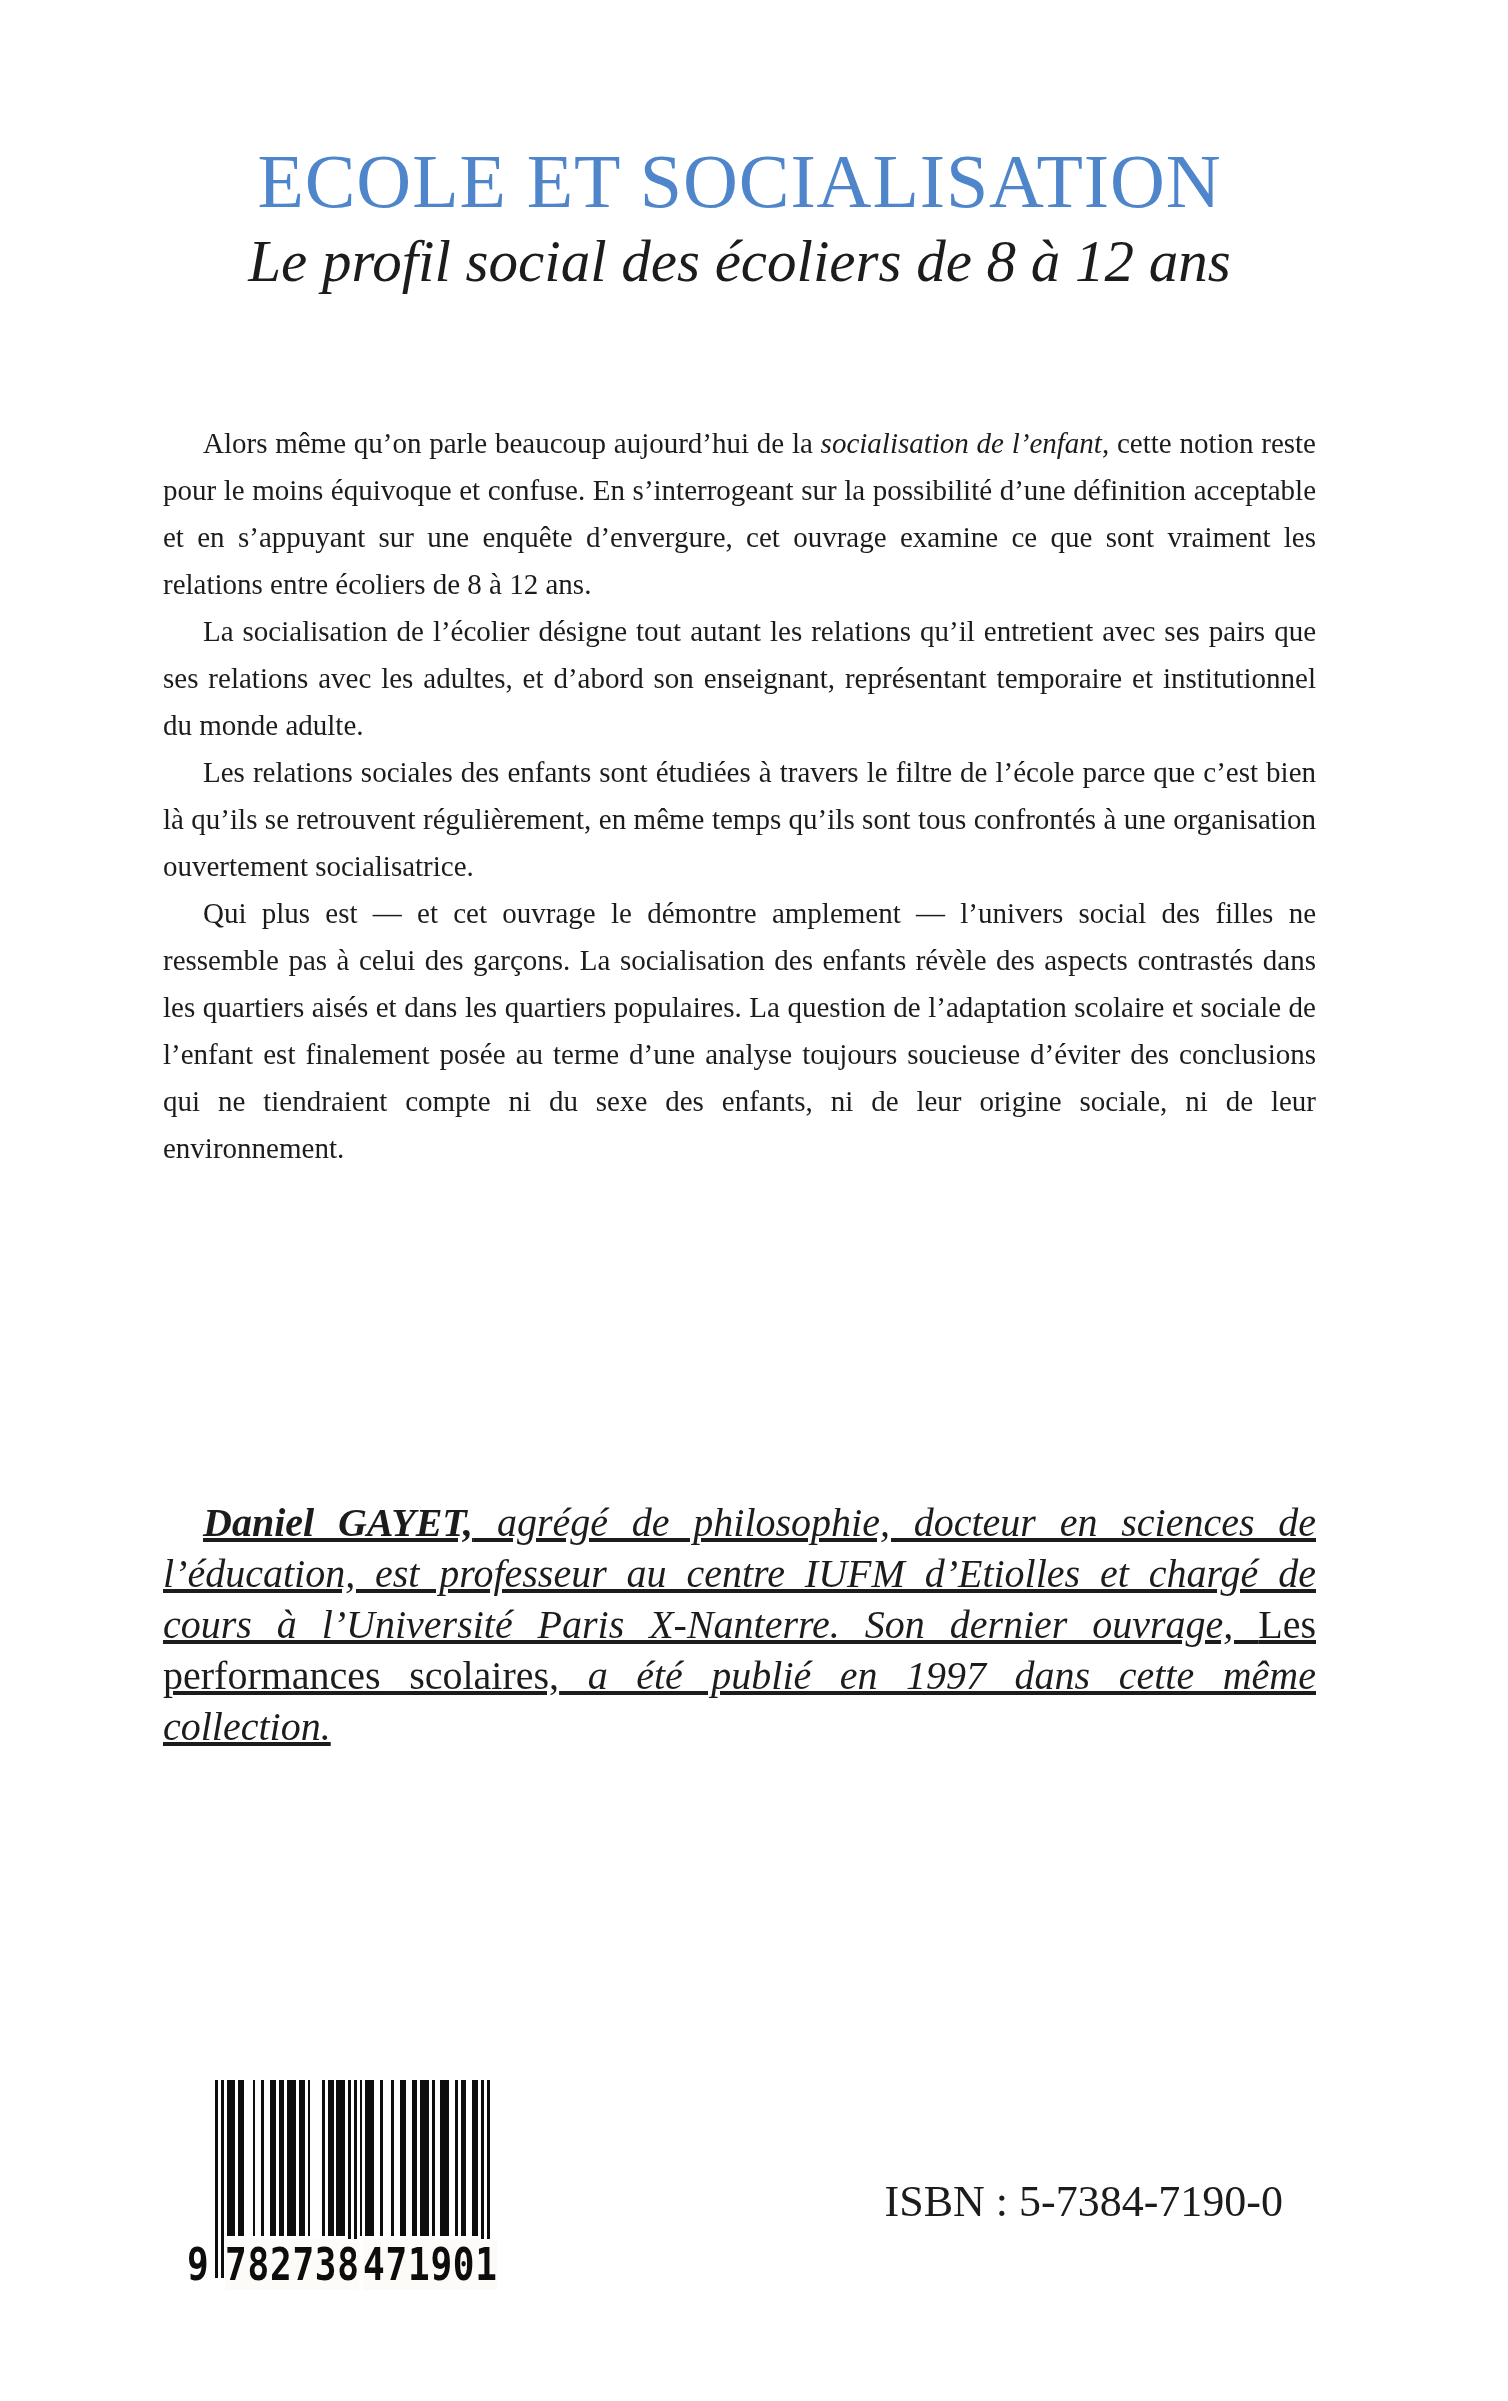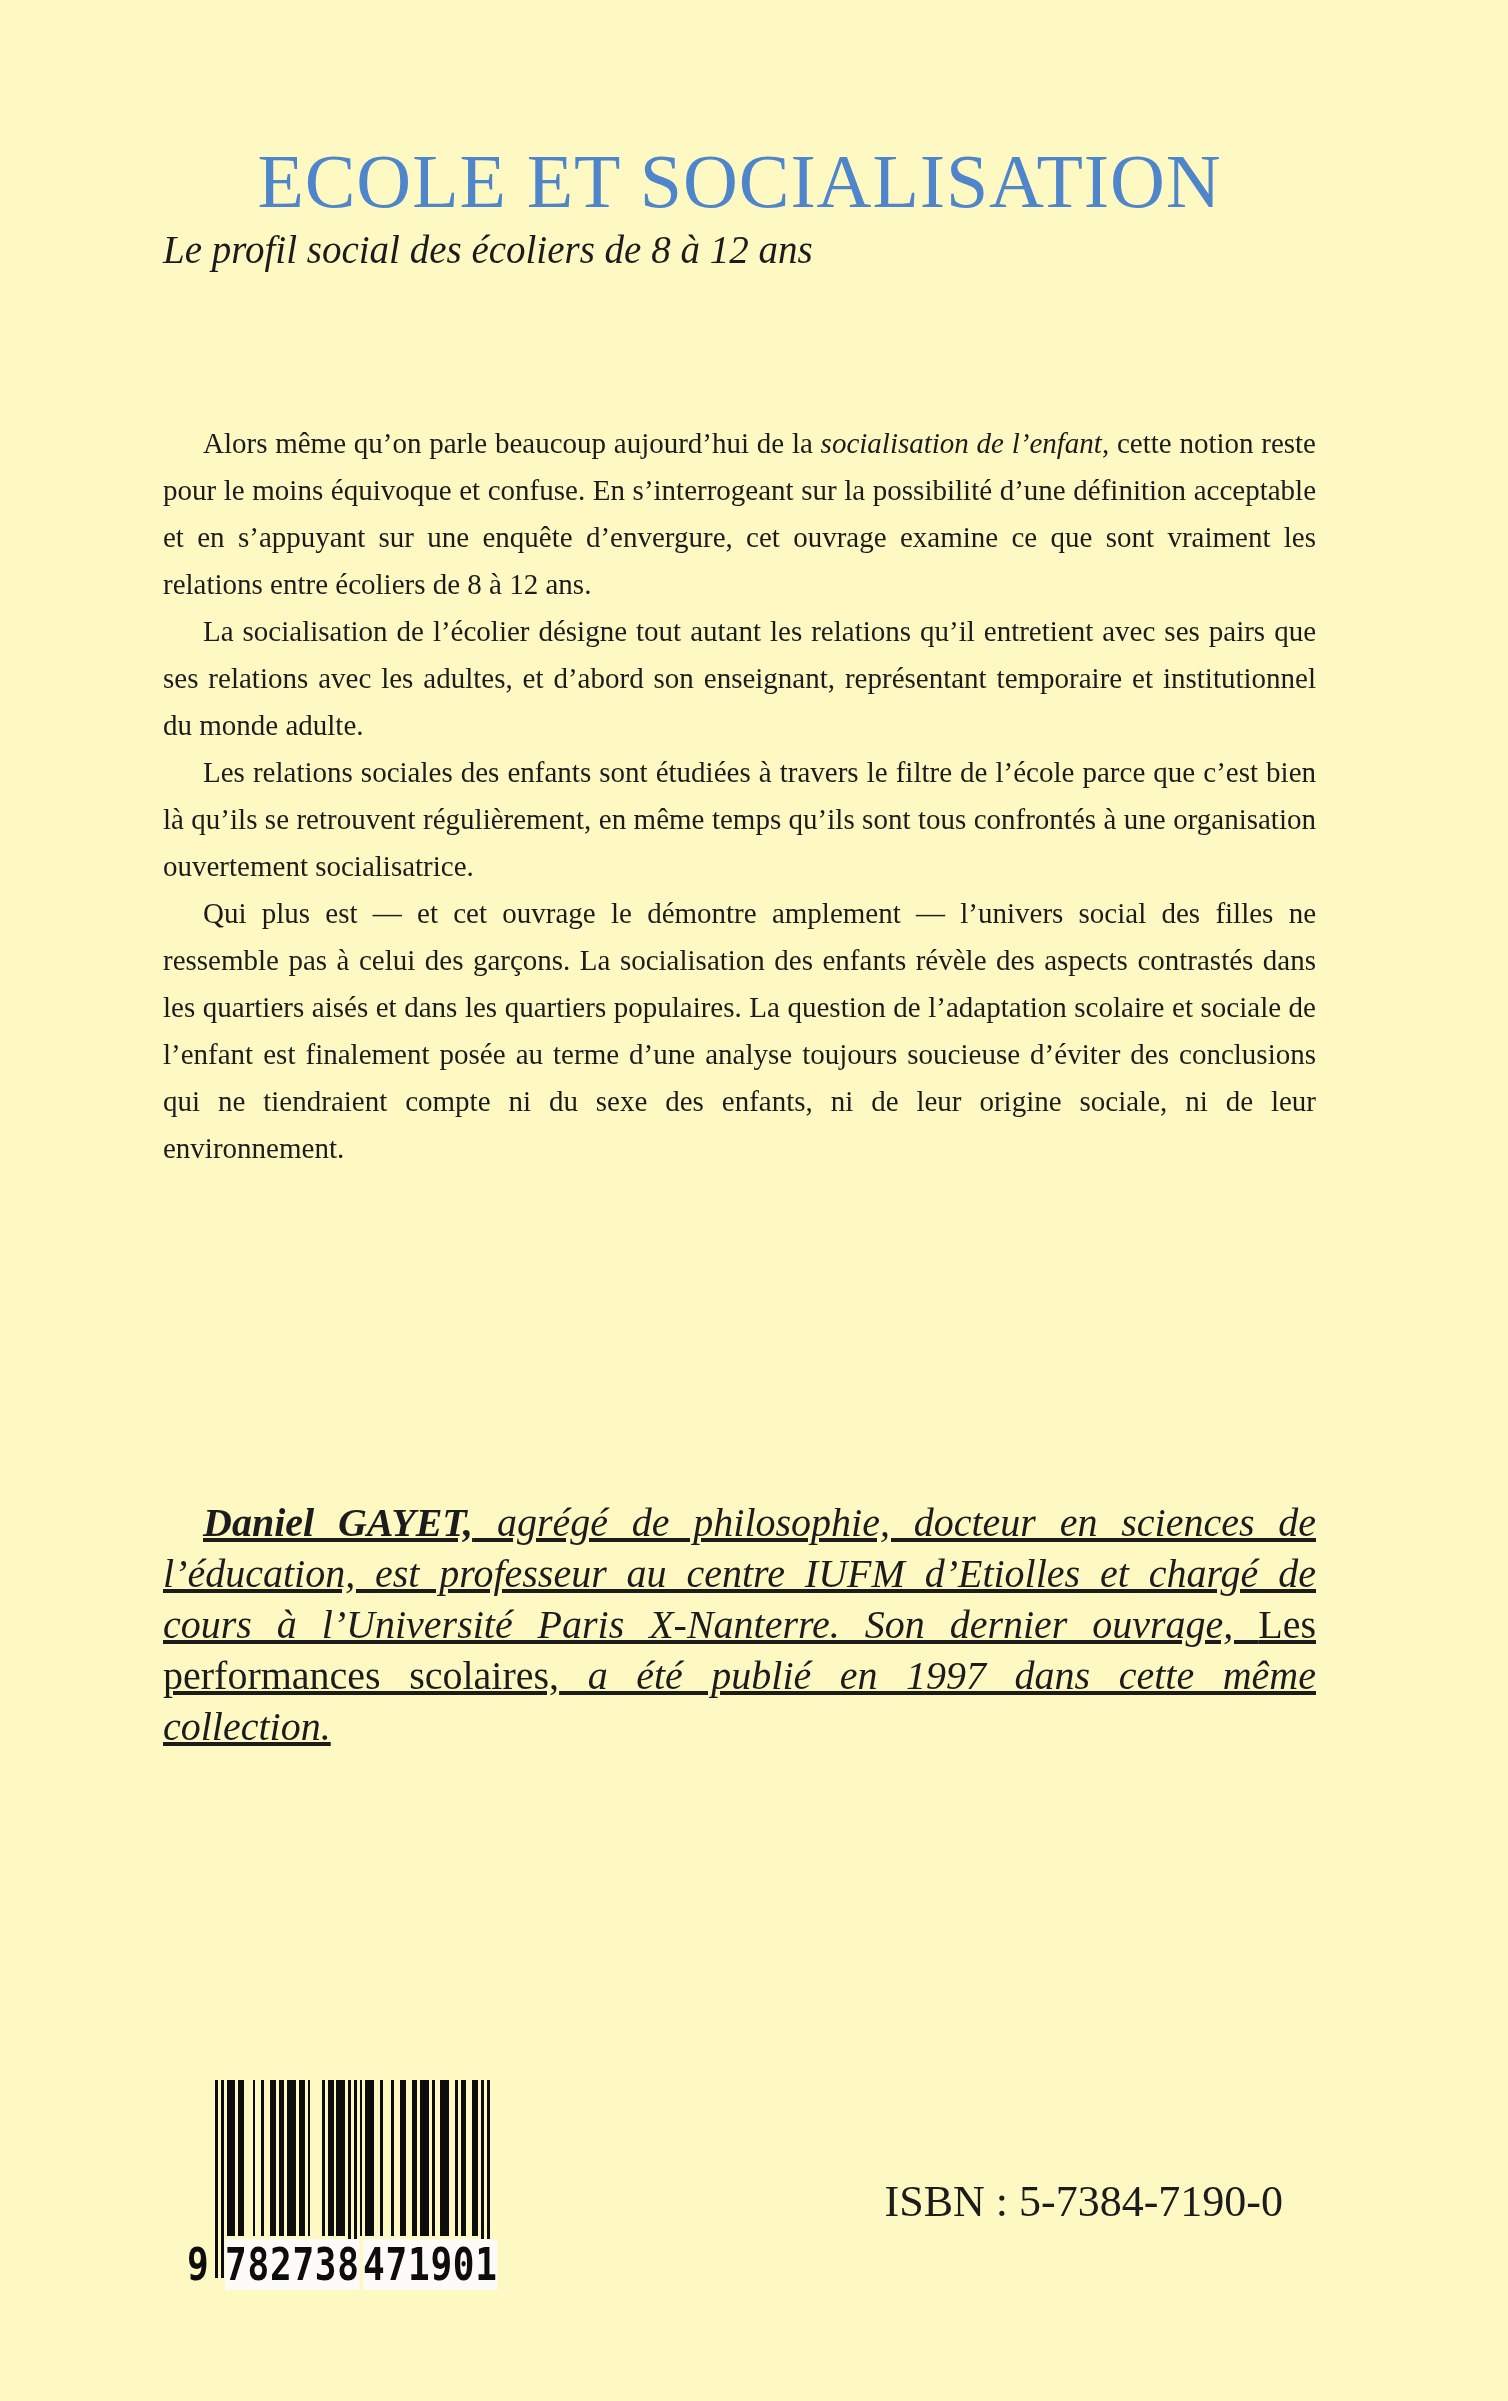--- a/index.html
+++ b/index.html
@@ -1,34 +1,34 @@
 <!DOCTYPE html>
 <html style="font-size:15px"><head>
 <meta charset="utf-8">
 <style>
   html,body{margin:0;padding:0;background:#e8e8e8;}
   .page{
     position:relative;
     width:1508px;height:2402px;
     margin:0 auto;
-    background:#fef9c3;
+    background:#ffffff;
     font-family:"Liberation Serif", serif;
     color:#1c1c1c;
     overflow:hidden;
   }
   .book-title{
     position:absolute;top:138px;left:163px;width:1153px;
     margin:0;text-align:center;white-space:nowrap;
     font-size:76px;font-weight:400;letter-spacing:0.9px;
     color:#4e85cb;
   }
   .book-subtitle{
     position:absolute;top:227px;left:163px;width:1153px;
-    margin:0;text-align:left;white-space:nowrap;
-    font-size:39px;font-weight:400;font-style:italic;
+    margin:0;text-align:center;white-space:nowrap;
+    font-size:59px;font-weight:400;font-style:italic;
   }
   .synopsis{
     position:absolute;top:420px;left:163px;width:1153px;
     font-size:29px;line-height:47px;text-align:justify;
   }
   .synopsis p{margin:0;text-indent:40px;}
   .author-note{
     position:absolute;top:1497px;left:163px;width:1153px;
     font-size:40px;line-height:51px;text-align:justify;
   }

